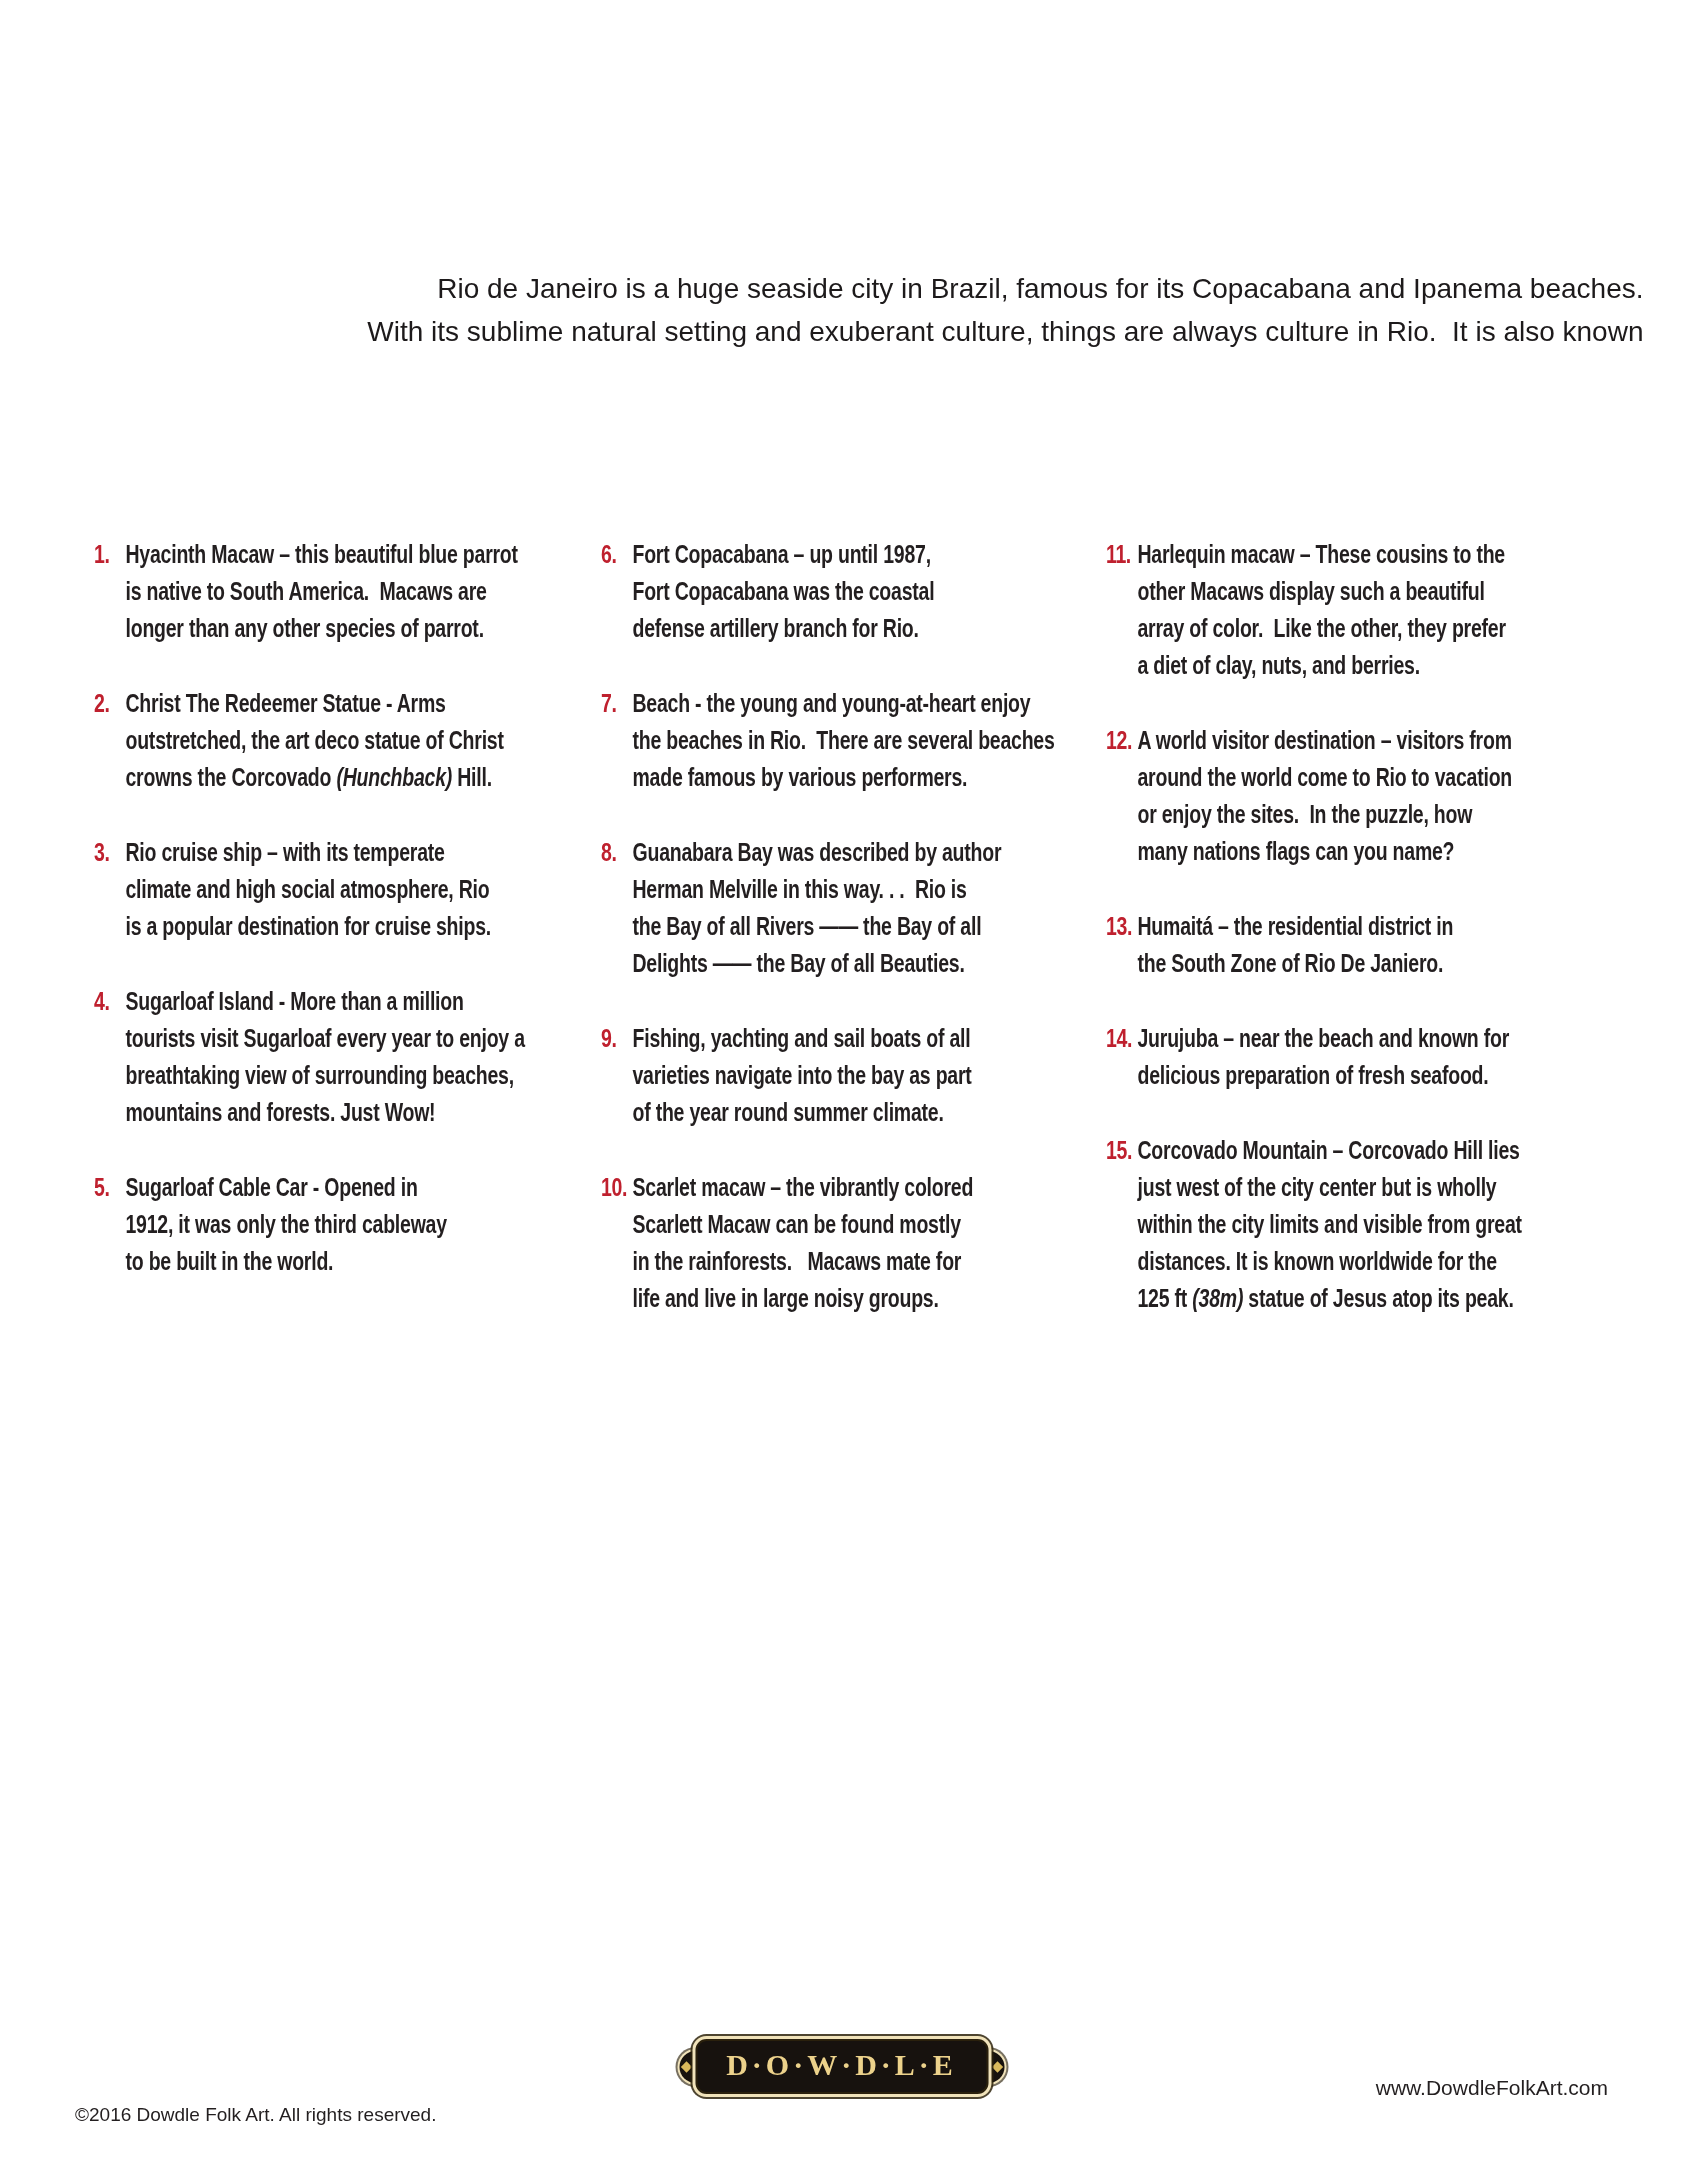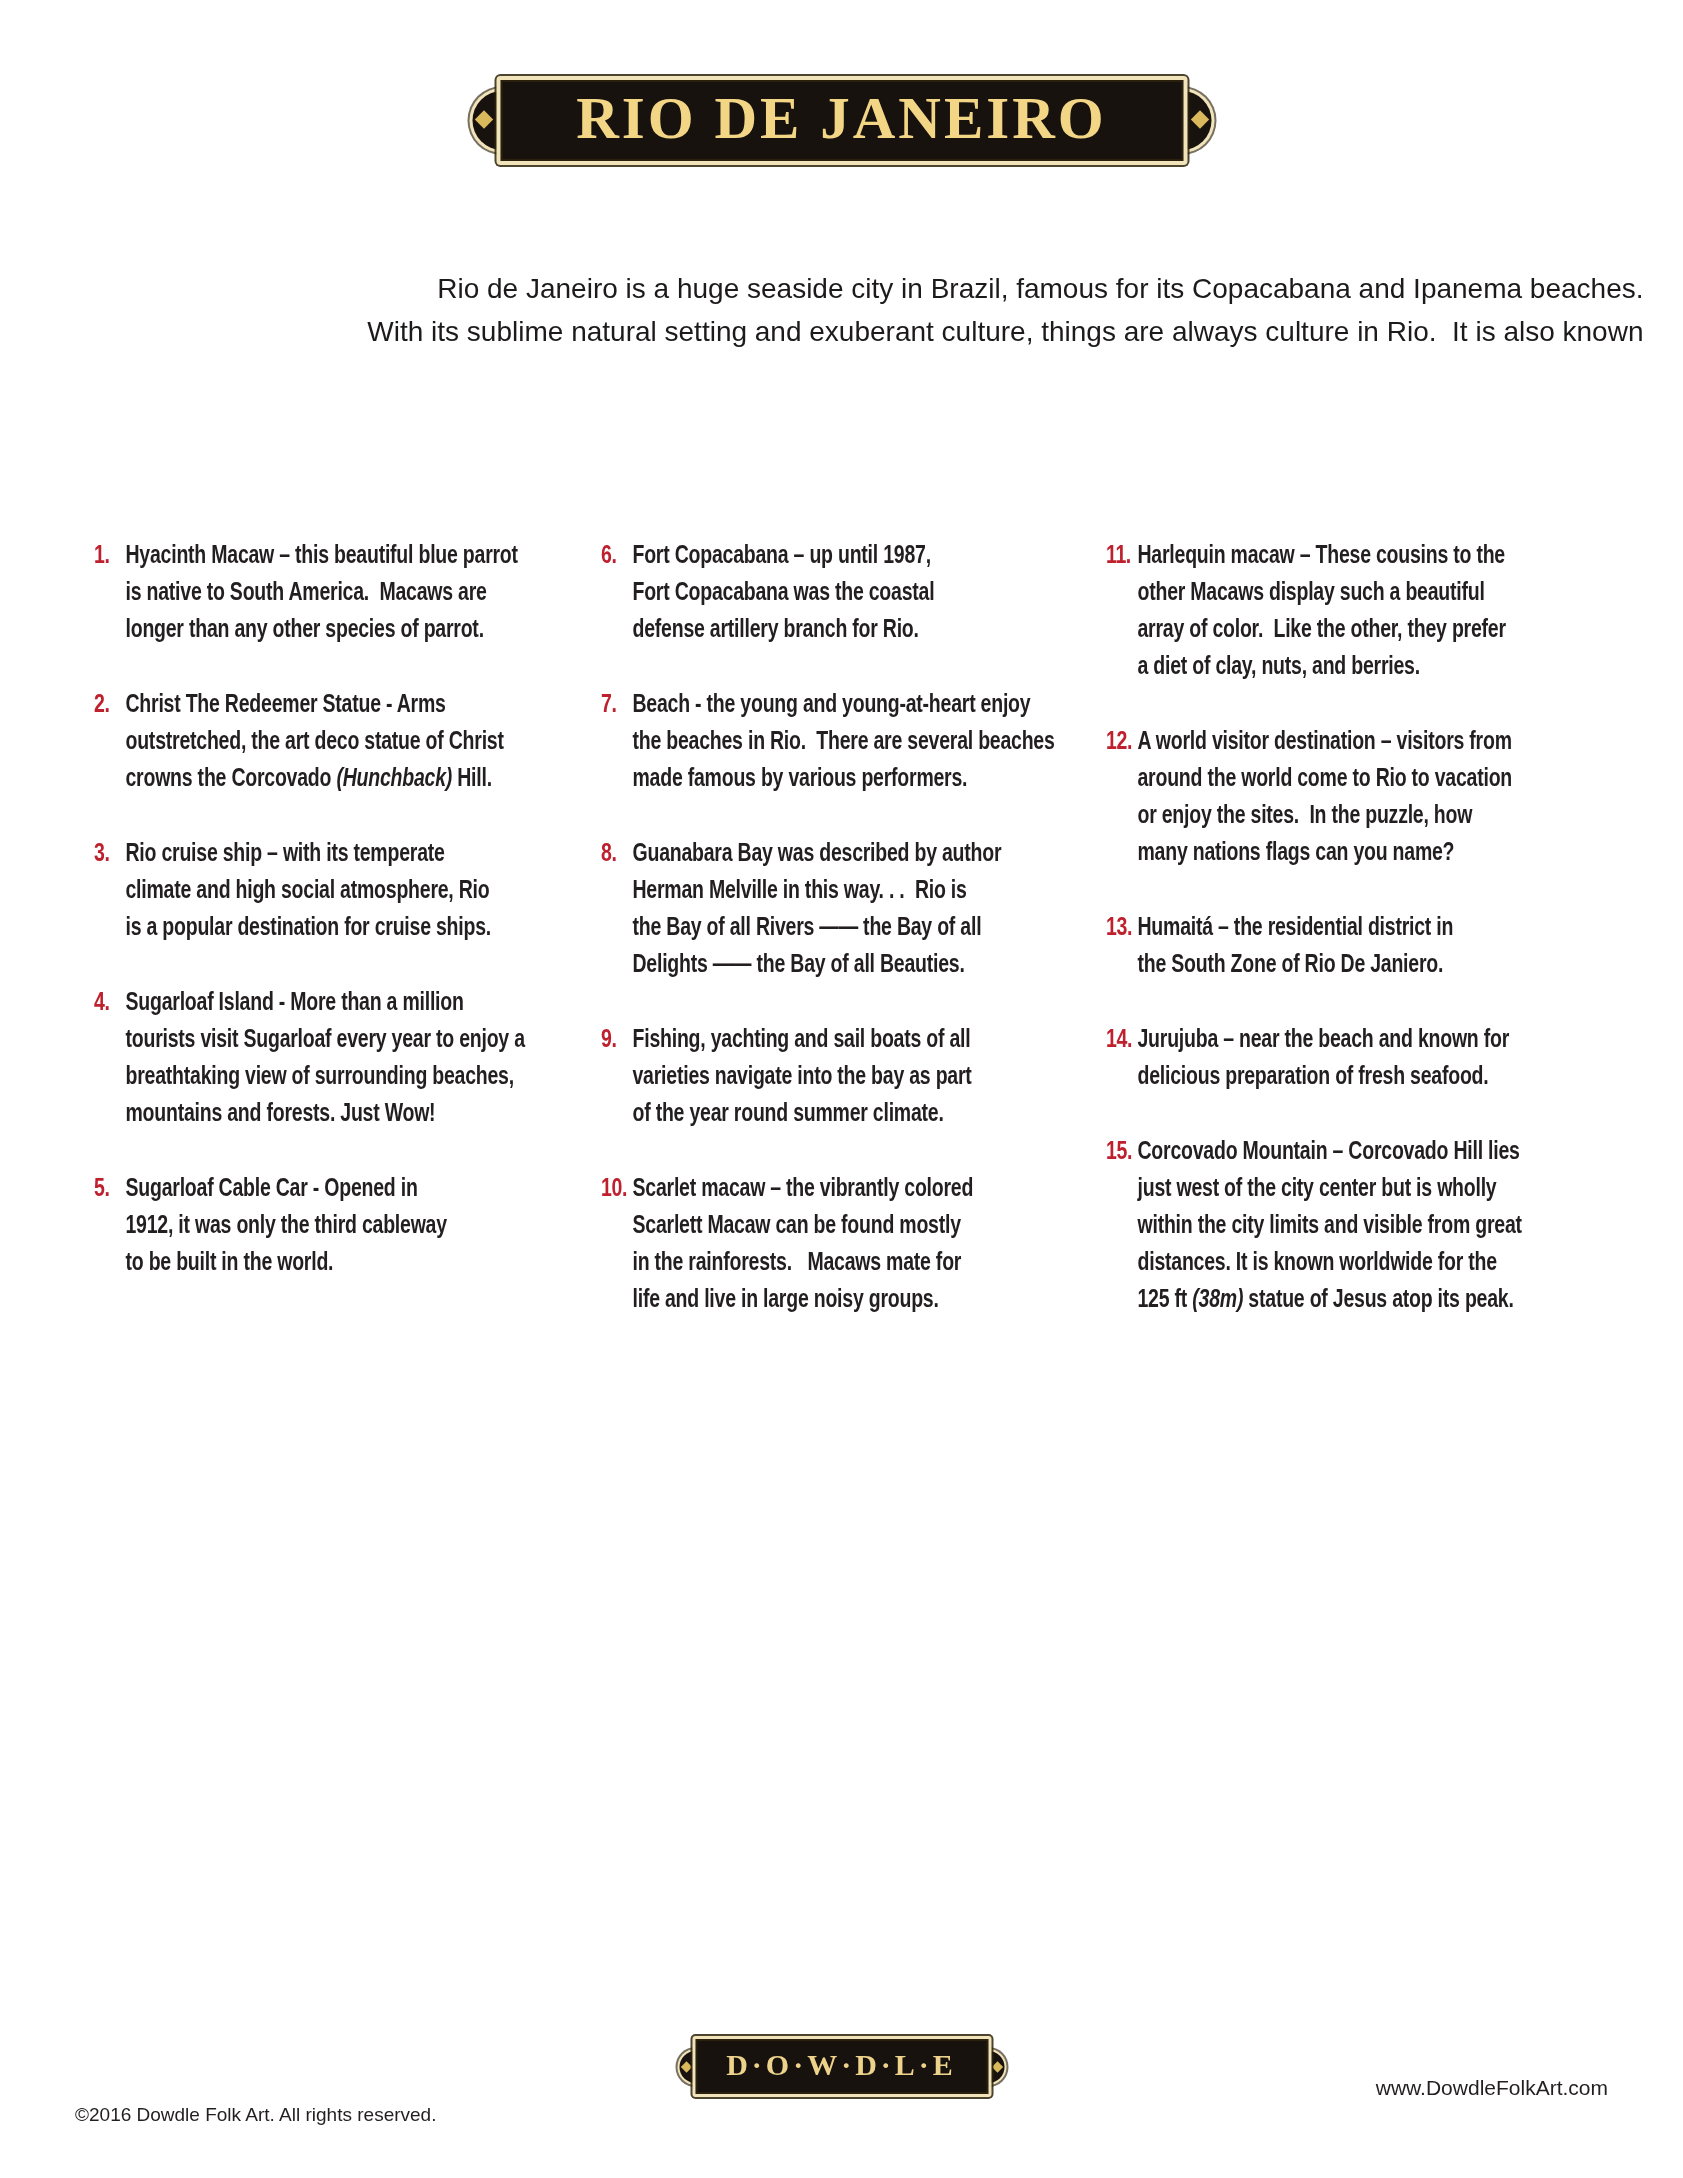--- a/index.html
+++ b/index.html
@@ -51,43 +51,32 @@
   .fact-line{white-space:pre;}
   .fact-line .it{font-style:italic;}
 
   
   .logo{position:absolute;top:2036px;left:50%;transform:translateX(-50%);
         width:299px;height:61px;}
   .logo .cap{width:32px;height:32px;margin-top:-16px;box-shadow:0 0 0 2px var(--cream),0 0 0 4px rgba(46,35,12,.65);}
   .logo .cap-l{left:-13px;} .logo .cap-r{right:-13px;}
   .logo .diamond{width:8px;height:8px;margin-top:-4px;}
   .logo .cap-l .diamond{left:3px;} .logo .cap-r .diamond{right:3px;}
-  .logo .plate{border-width:3px;border-radius:3px;}
+  .logo .plate{border-width:3px;border-radius:14px;}
   .logo-title{margin:0;font-family:"Liberation Serif", serif;font-weight:bold;
               font-size:30px;letter-spacing:4px;color:#ecd28b;line-height:1;
               padding-bottom:3px;white-space:pre;}
   .copyright{position:absolute;left:75px;top:2076px;font-size:19px;color:var(--ink);white-space:pre;margin-top:28px;}
   .website{position:absolute;right:75px;top:2076px;font-size:21px;color:var(--ink);white-space:pre;}
 </style>
 </head>
 <body>
 
 <div class="page">
 
-  <header class="banner">
-    <div class="cap cap-l">
-      <i class="diamond"></i>
-    </div>
-    <div class="cap cap-r">
-      <i class="diamond"></i>
-    </div>
-    <div class="plate">
-      <h1 class="banner-title">RIO DE JANEIRO</h1>
-    </div>
-  </header>
 
   <section class="intro">
       <div class="intro-line"><span>Rio de Janeiro is a huge seaside city in Brazil, famous for its Copacabana and Ipanema beaches.</span></div>
       <div class="intro-line"><span>With its sublime natural setting and exuberant culture, things are always culture in Rio.  It is also known</span></div>
     </section>
 
   <section class="facts">
     <div class="fcol fcol-1">
       <div class="fcol-inner">
           <div class="fact-item">

